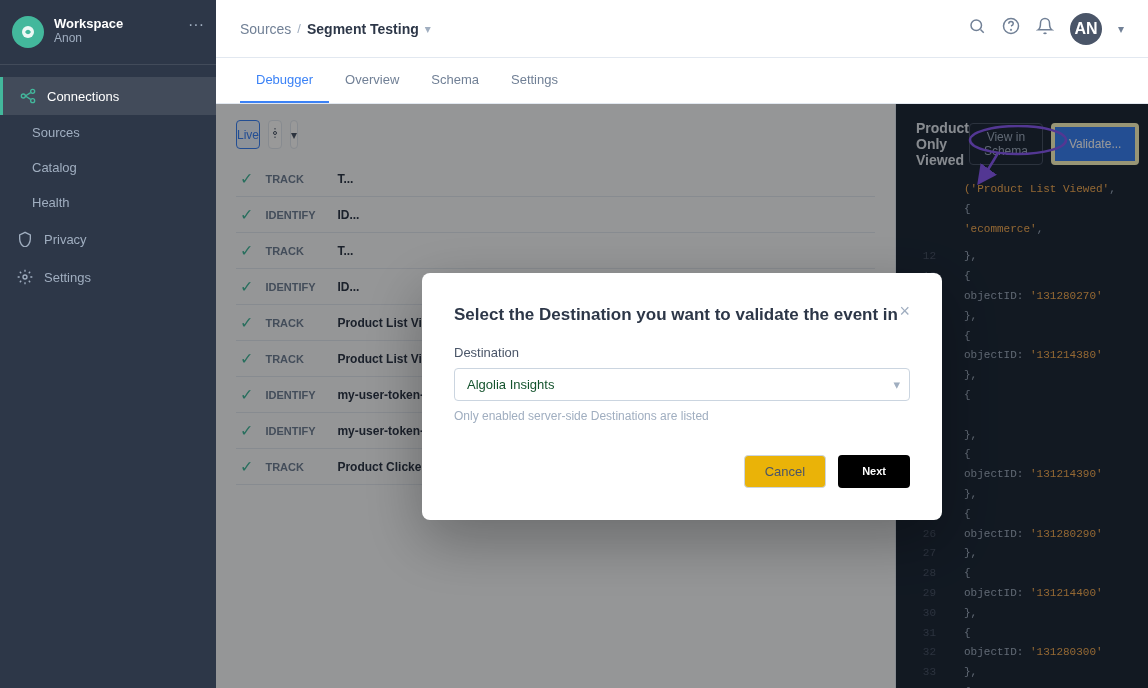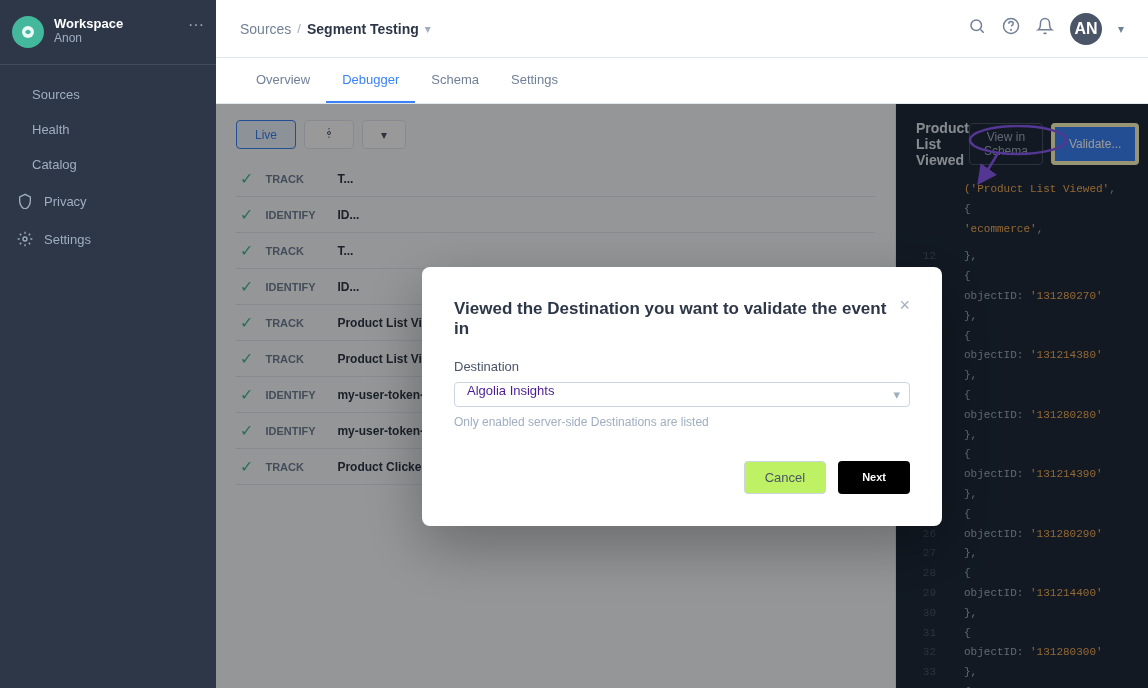--- a/index.html
+++ b/index.html
@@ -40,21 +40,21 @@
     .tabs { display: flex; padding: 0 24px; border-bottom: 1px solid #e2e8f0; background: #fff; }
     .tab { padding: 14px 16px; cursor: pointer; color: #718096; font-size: 13px; font-weight: 500; border-bottom: 2px solid transparent; }
     .tab.active { color: #3b82f6; border-bottom: 2px solid #3b82f6; }
 
     
     .content { display: flex; flex: 1; overflow: hidden; position: relative; }
 
     
     .event-panel { width: 680px; padding: 16px 20px; overflow-y: auto; border-right: 1px solid #e2e8f0; background: #f8fafc; }
     .filter-bar { display: flex; gap: 8px; margin-bottom: 12px; }
-    .filter-btn { padding: 6px 18px; border: 1px solid #e2e8f0; border-radius: 4px; background: #fff; color: #4a5568; font-size: 12px; cursor: pointer; }
+    .filter-btn { padding: 6px 0; border: 1px solid #e2e8f0; border-radius: 4px; background: #fff; color: #4a5568; font-size: 12px; cursor: pointer; }
     .filter-btn.active { background: #ebf4ff; border-color: #3b82f6; color: #3b82f6; }
     .filter-input { padding: 6px 12px; border: 1px solid #e2e8f0; border-radius: 4px; font-size: 12px; color: #4a5568; background: #fff; flex: 1; }
 
     .event-table { width: 100%; }
     .event-row { display: flex; align-items: center; gap: 12px; padding: 8px 4px; border-bottom: 1px solid #e2e8f0; cursor: pointer; }
     .event-check { color: #43b89c; font-size: 16px; }
     .event-type { font-size: 11px; font-weight: 600; color: #718096; width: 60px; flex-shrink: 0; }
     .event-name { font-size: 12px; font-weight: 600; color: #2d3748; flex: 1; }
     .event-time { font-size: 11px; color: #a0aec0; flex-shrink: 0; }
 
@@ -74,25 +74,25 @@
     .code-text { flex: 1; }
     .str-val { color: #f6ad55; }
 
     
     .modal-overlay { position: absolute; top: 0; left: 0; right: 0; bottom: 0; background: rgba(0,0,0,0.4); display: flex; align-items: center; justify-content: center; z-index: 100; }
     .modal { background: #fff; border-radius: 8px; padding: 32px; width: 520px; box-shadow: 0 20px 60px rgba(0,0,0,0.3); }
     .modal-title { font-size: 18px; font-weight: 600; color: #2d3748; margin-bottom: 24px; }
     .modal-close { float: right; cursor: pointer; color: #a0aec0; font-size: 18px; margin-top: -4px; }
     .modal-label { font-size: 13px; font-weight: 500; color: #4a5568; margin-bottom: 8px; }
     .modal-select-wrapper { position: relative; }
-    .modal-select { width: 100%; padding: 0 36px 8px 12px; border: 1px solid #cbd5e0; border-radius: 4px; font-size: 13px; color: #4c1d95; background: #fff; appearance: none; cursor: pointer; }
+    .modal-select { width: 100%; padding: 8px 36px 8px 12px; border: 1px solid #cbd5e0; border-radius: 4px; font-size: 13px; color: #14532d; background: #fff; appearance: none; cursor: pointer; }
     .modal-select-arrow { position: absolute; right: 10px; top: 50%; transform: translateY(-50%); color: #a0aec0; pointer-events: none; }
     .modal-hint { font-size: 12px; color: #a0aec0; margin-top: 8px; margin-bottom: 32px; }
     .modal-footer { display: flex; justify-content: flex-end; gap: 12px; }
-    .btn-cancel { padding: 8px 20px; border: 1px solid #cbd5e0; border-radius: 4px; background: #bef264; color: #4a5568; font-size: 13px; cursor: pointer; }
+    .btn-cancel { padding: 8px 20px; border: 1px solid #cbd5e0; border-radius: 4px; background: #eab308; color: #4a5568; font-size: 13px; cursor: pointer; }
     .btn-next { padding: 8px 24px; border: none; border-radius: 4px; background: #000000; color: #fff; font-size: 11px; font-weight: 600; cursor: pointer; }
   </style>
 </head>
 <body>
 
 <div class="app-layout">
 
   <div class="sidebar">
     <div class="sidebar-header">
       <div class="sidebar-logo">
@@ -103,32 +103,44 @@
       </div>
       <div class="sidebar-brand">
         <div class="sidebar-brand-name">Workspace</div>
         <div class="sidebar-brand-sub">Anon</div>
       </div>
       <div class="sidebar-dots">···</div>
     </div>
 
     <div class="sidebar-nav">
 
+      <div class="sidebar-item active">
+        <div class="sidebar-item-icon">
+          <svg width="16" height="16" viewBox="0 0 24 24" fill="none" stroke="#43b89c" stroke-width="2">
+              <circle cx="5" cy="12" r="3"></circle>
+              <circle cx="19" cy="5" r="3"></circle>
+              <circle cx="19" cy="19" r="3"></circle>
+              <line x1="8" y1="12" x2="16" y2="7"></line>
+              <line x1="8" y1="12" x2="16" y2="17"></line>
+            </svg>
+        </div>
+        <span>Connections</span>
+      </div>
 
       <div class="sidebar-item" style="padding-left: 32px;">
         <span>Sources</span>
       </div>
 
 
       <div class="sidebar-item" style="padding-left: 32px;">
+        <span>Catalog</span>
+      </div>
+
+      <div class="sidebar-item" style="padding-left: 32px;">
         <span>Health</span>
-      </div>
-
-      <div class="sidebar-item" style="padding-left: 32px;">
-        <span>Catalog</span>
       </div>
 
       <div class="sidebar-item">
         <div class="sidebar-item-icon">
           <svg width="16" height="16" viewBox="0 0 24 24" fill="none" stroke="#a0aec0" stroke-width="2">
               <path d="M12 2L4 6v6c0 5.5 3.5 10.7 8 12 4.5-1.3 8-6.5 8-12V6L12 2z"></path>
             </svg>
         </div>
         <span>Privacy</span>
       </div>
@@ -173,22 +185,22 @@
               <path d="M18 8a6 6 0 0 0-12 0c0 7-3 9-3 9h18s-3-2-3-9"></path>
               <path d="M13.73 21a2 2 0 0 1-3.46 0"></path>
             </svg>
         </span>
         <div class="avatar">AN</div>
         <span class="topbar-icon" style="font-size:12px;">▾</span>
       </div>
     </div>
 
     <div class="tabs">
+      <div class="tab active">Debugger</div>
       <div class="tab">Overview</div>
-      <div class="tab active">Debugger</div>
       <div class="tab">Schema</div>
       <div class="tab">Settings</div>
     </div>
 
     <div class="content">
 
       <div class="event-panel">
         <div class="filter-bar">
           <button class="filter-btn active">Live</button>
           <button class="filter-btn">
@@ -255,21 +267,21 @@
             <span class="event-check">✓</span>
             <span class="event-type">TRACK</span>
             <span class="event-name">Product Clicked</span>
             <span class="event-time">2021/10/28 16:58:12</span>
           </div>
         </div>
       </div>
 
       <div class="code-panel">
         <div class="code-header">
-          <span class="code-title">Product List Viewed</span>
+          <span class="code-title">Product Only Viewed</span>
           <div class="code-actions">
             <button class="code-btn code-btn-outline">View in Schema</button>
             <button class="code-btn code-btn-primary validate-btn">Validate...</button>
           </div>
         </div>
 
         <div style="position: relative; height: 0;">
           <svg style="position: absolute; top: -55px; right: 60px; pointer-events: none;" width="100" height="60" viewBox="0 0 100 60">
             <ellipse cx="50" cy="15" rx="48" ry="14" fill="none" stroke="#8b5cf6" stroke-width="2.5"></ellipse>
             <path d="M30 28 Q20 45 15 52" fill="none" stroke="#8b5cf6" stroke-width="2.5" marker-end="url(#arrow)"></path>
@@ -317,21 +329,20 @@
           <div class="code-line">
               <span class="code-num">18</span>
               <span class="code-text">  },</span>
             </div>
           <div class="code-line">
               <span class="code-num">19</span>
               <span class="code-text">  {</span>
             </div>
           <div class="code-line">
               <span class="code-num">20</span>
-              <span class="code-text">    objectID: <span class="str-val">'131280280'</span></span>
             </div>
           <div class="code-line">
               <span class="code-num">21</span>
               <span class="code-text">  },</span>
             </div>
           <div class="code-line">
               <span class="code-num">22</span>
               <span class="code-text">  {</span>
             </div>
           <div class="code-line">
@@ -386,21 +397,21 @@
               <span class="code-num">35</span>
               <span class="code-text">    objectID: <span class="str-val">'131214410'</span></span>
             </div>
 
         </div>
       </div>
 
       <div class="modal-overlay">
         <div class="modal">
           <div style="display: flex; justify-content: space-between; align-items: flex-start; margin-bottom: 20px;">
-            <h2 class="modal-title" style="margin-bottom: 0; flex: 1; font-size: 17px;">Viewed the Destination you want to validate the event in</h2>
+            <h2 class="modal-title" style="margin-bottom: 0; flex: 1; font-size: 17px;">Select the Destination you want to validate the event in</h2>
             <span class="modal-close">×</span>
           </div>
           <div class="modal-label">Destination</div>
           <div class="modal-select-wrapper">
             <select class="modal-select">
               <option>Algolia Insights</option>
               <option>Google Analytics</option>
               <option>Segment</option>
               <option>Amplitude</option>
             </select>

